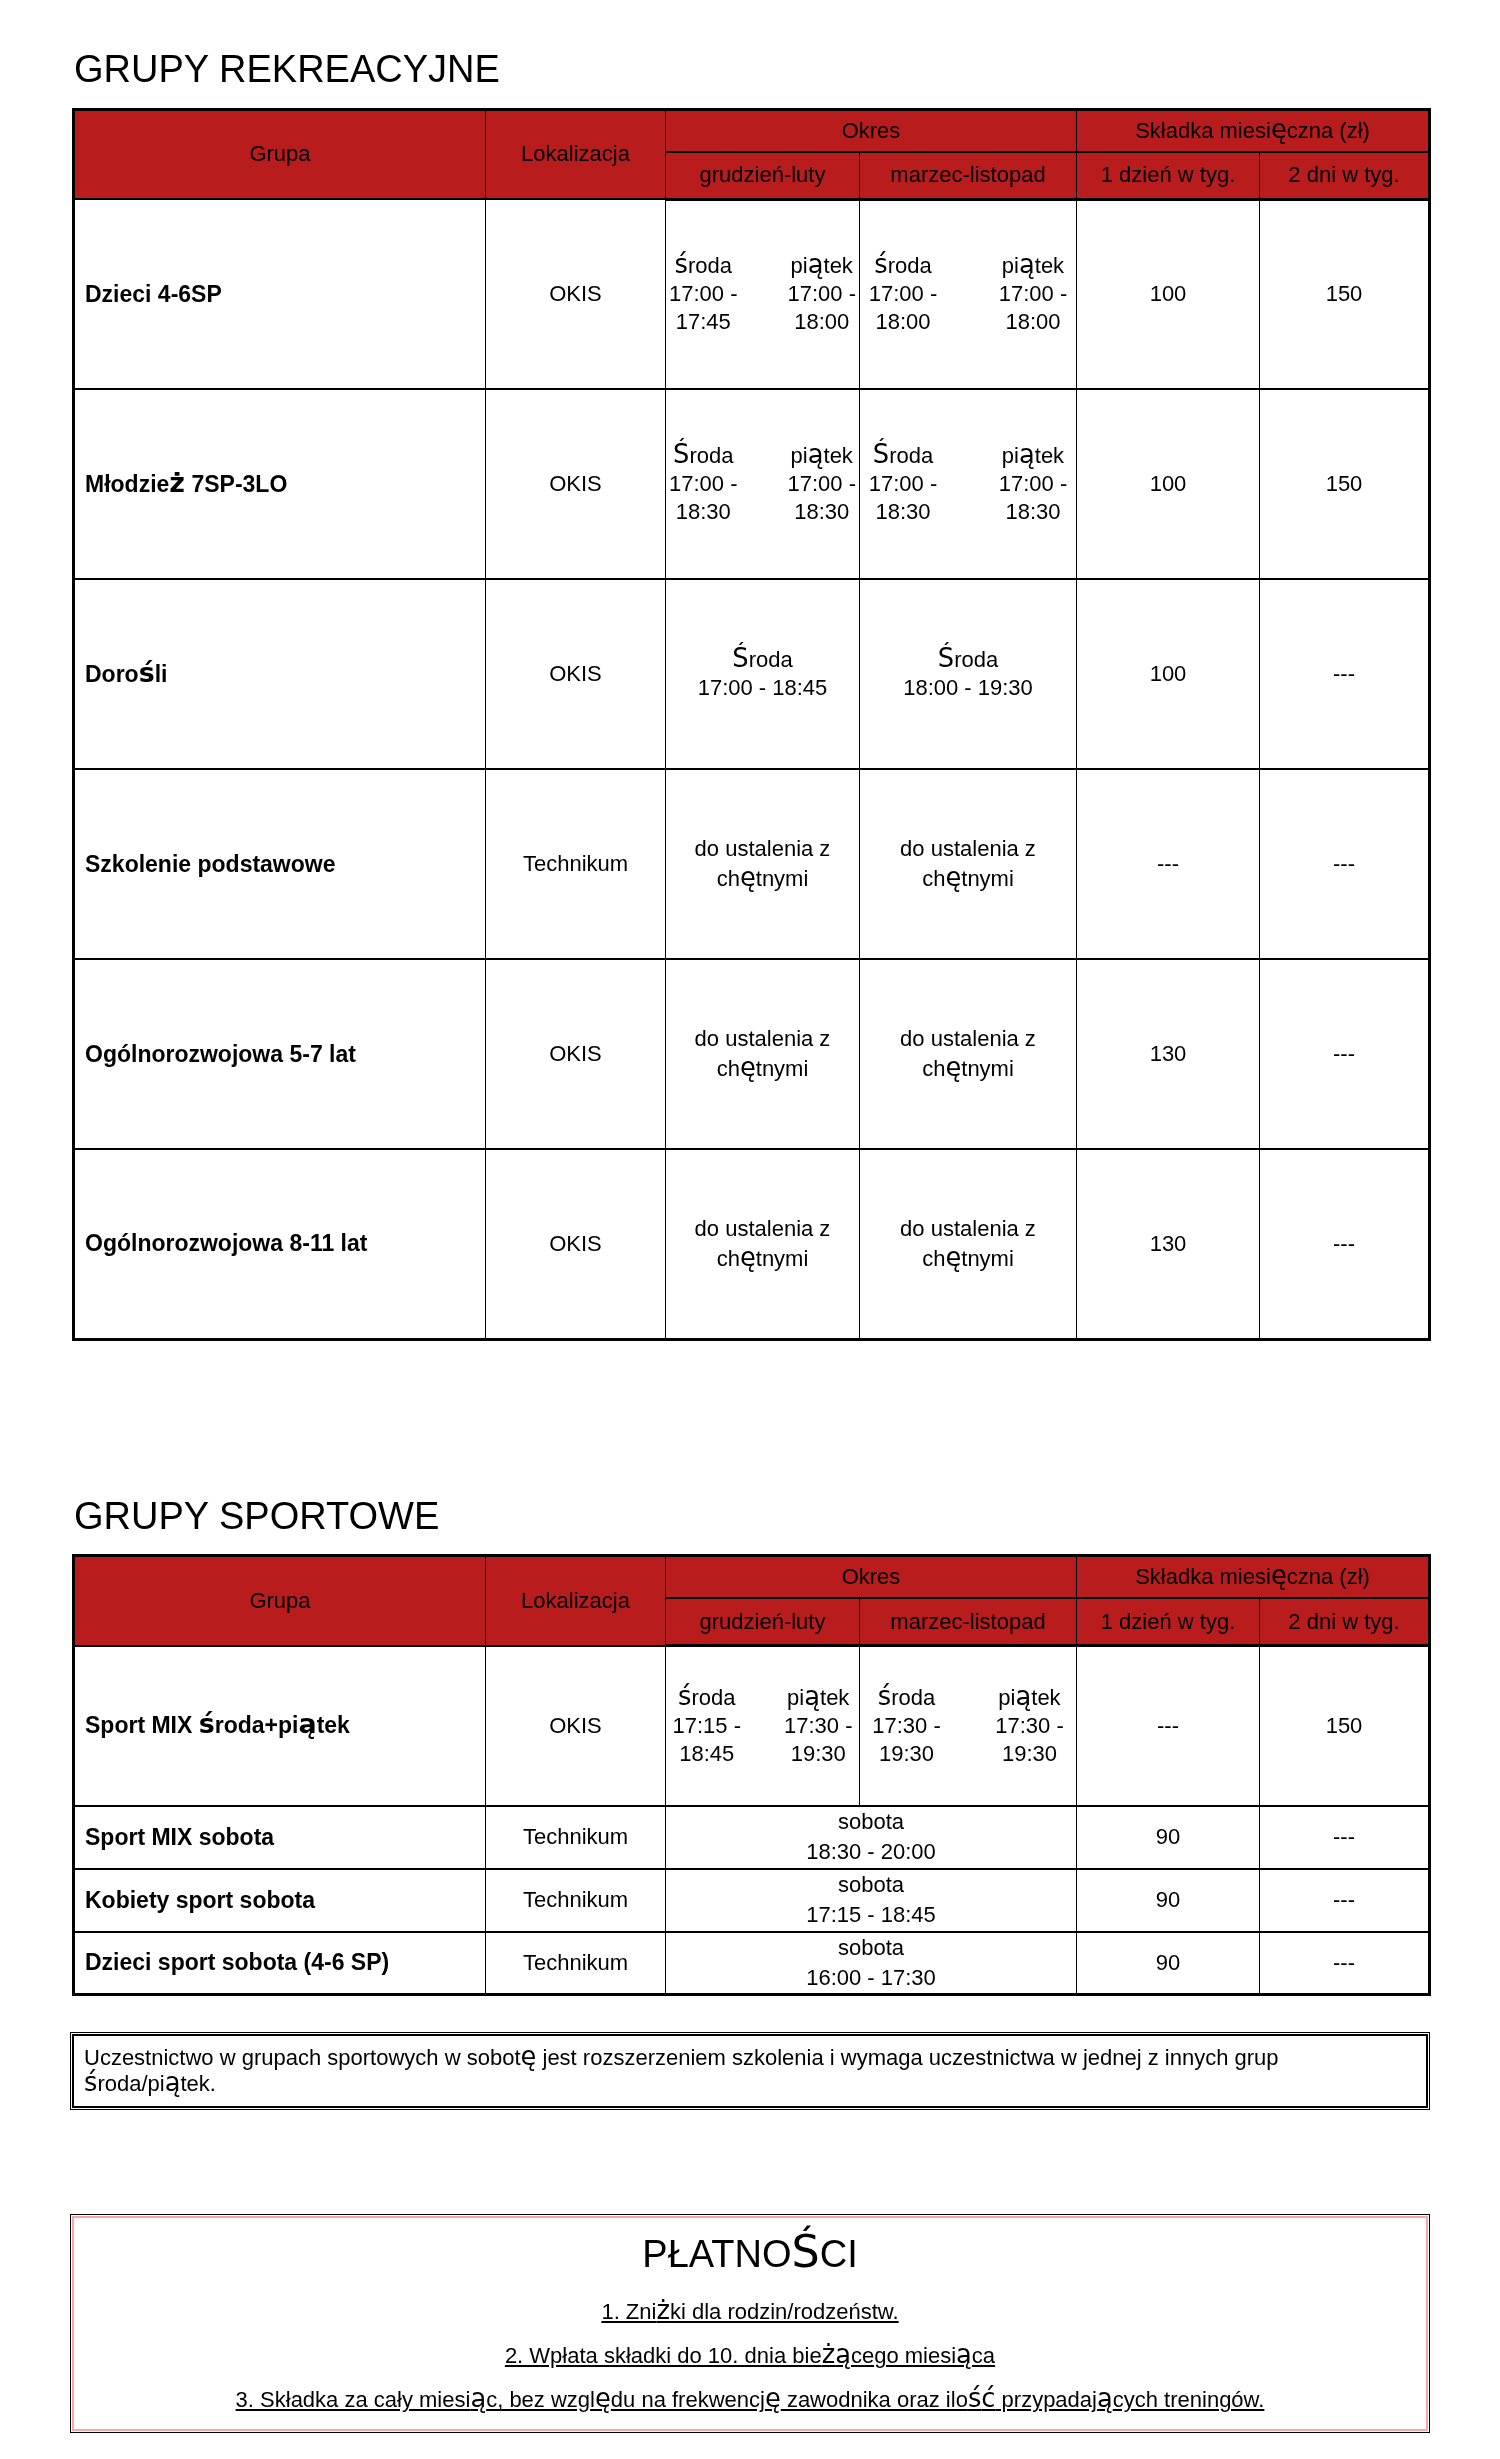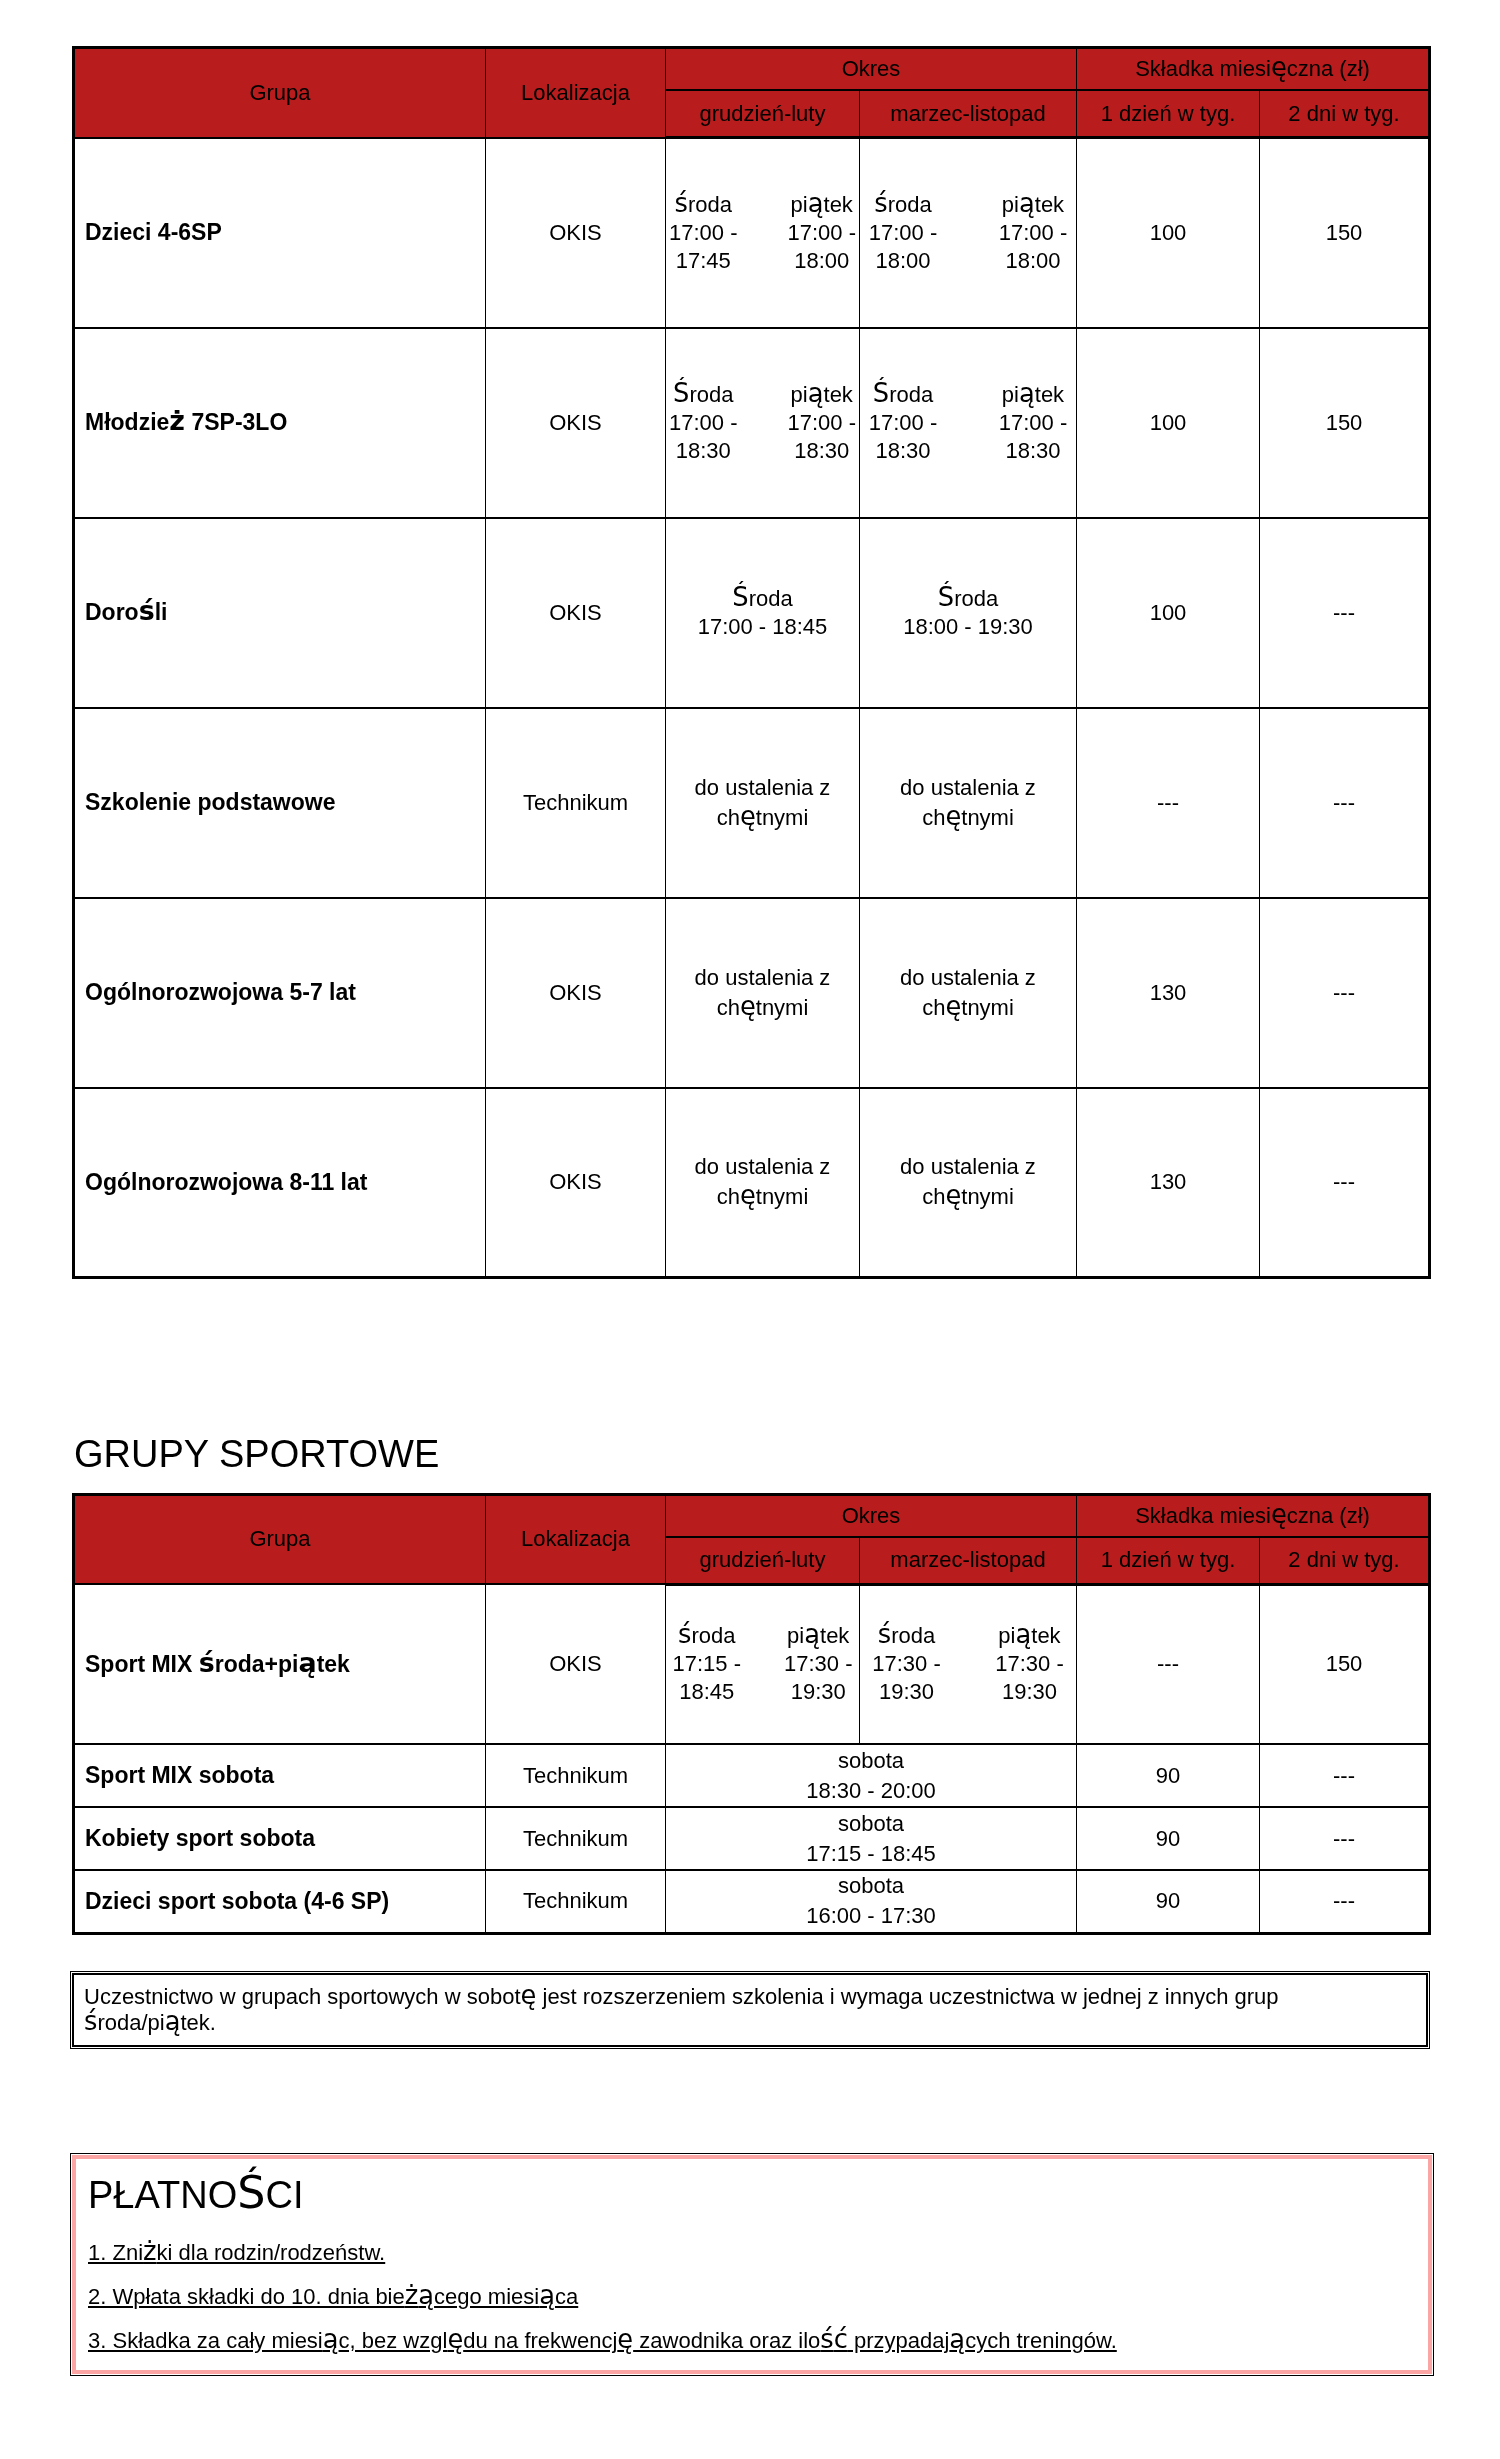--- a/index.html
+++ b/index.html
@@ -20,34 +20,35 @@
   td.loc{font-size:22px;}
   td.fee{font-size:22px;}
   .stack{display:flex;flex-direction:row;justify-content:center;align-items:center;gap:44px;}
   .stack.g30{gap:30px;}
   .blk div{line-height:28px;}
   .wraptxt{width:170px;margin:0 auto;line-height:30px;}
   .merged div{line-height:30px;}
   
   .note-box{width:1332px;border:2px solid #000;outline:1px solid #000;outline-offset:1px;
             margin-top:38px;padding:9px 10px;font-size:22px;line-height:26px;}
-  .pay-box{width:1328px;border:4px solid #fca5a5;outline:1px solid #000;outline-offset:1px;
-           margin-top:108px;padding:12px 12px 14px 12px;}
+  .pay-box{width:1328px;border:2px solid #fca5a5;outline:1px solid #000;outline-offset:1px;
+           margin-top:108px;padding:12px 12px 14px 12px;text-align:center;}
   .pay-title{font-size:38px;font-weight:400;line-height:1.3;margin:0 0 20px 0;}
   .pay-item{font-size:22px;line-height:26px;margin:14px 0 18px 0;text-decoration:underline;}
   .pay-item:last-child{margin-bottom:2px;}
   .mt-sports{margin-top:152px;}
   
   .dia{font-family:"DejaVu Sans",sans-serif;font-size:1.17em;line-height:.8;}
 </style>
 </head>
 <body>
 
 <div class="page">
 
+  <h1 class="sec-title">GRUPY REKREACYJNE</h1>
 
   <table class="t1">
     <colgroup>
       <col style="width:412px">
         <col style="width:180px">
         <col style="width:194px">
       <col style="width:217px">
         <col style="width:183px">
         <col style="width:170px">
     </colgroup>

